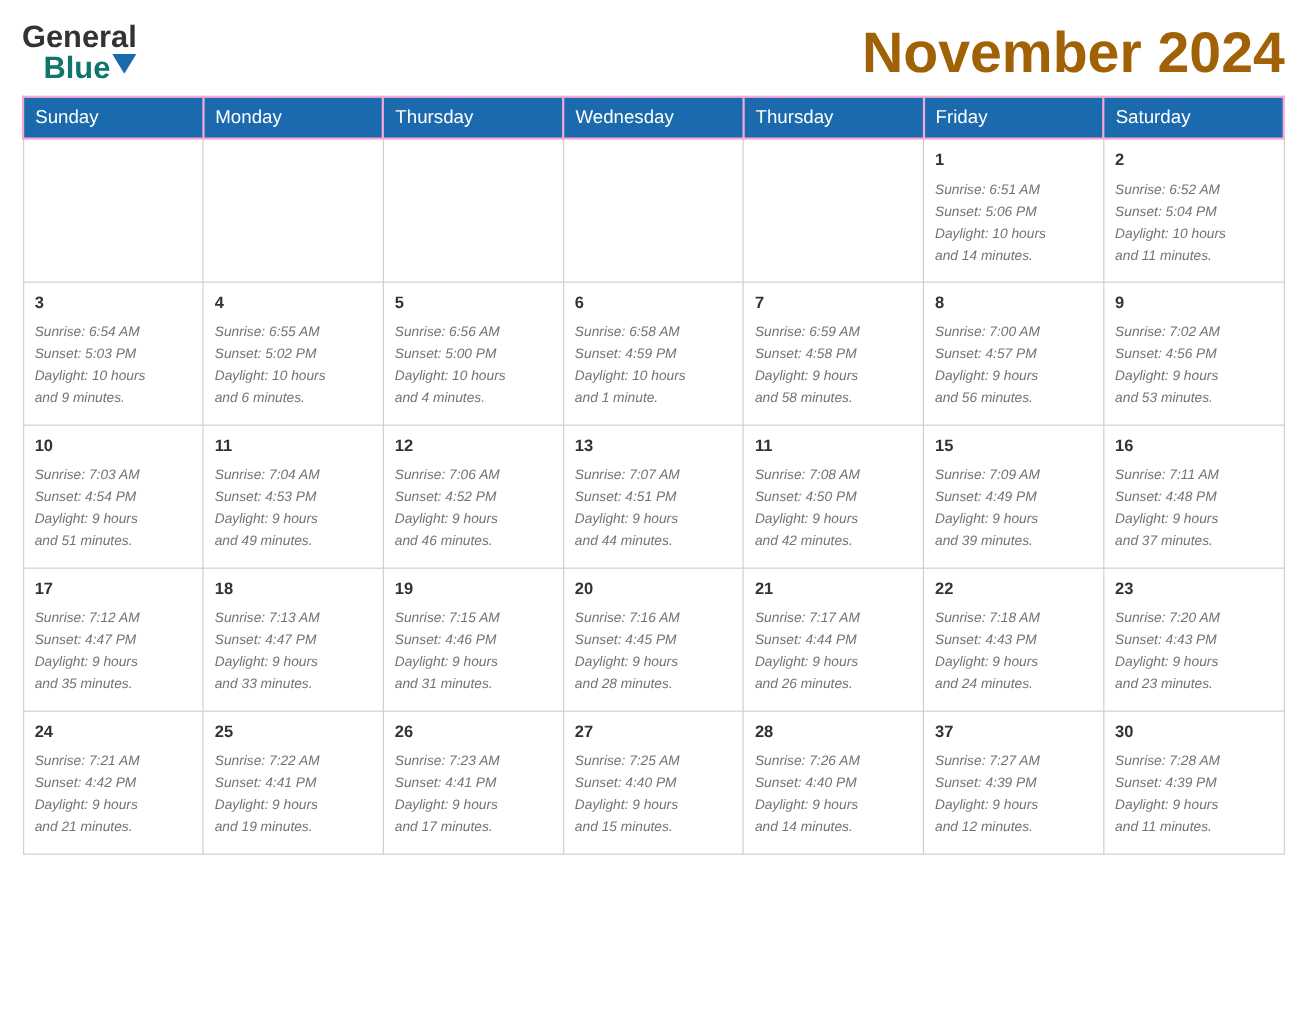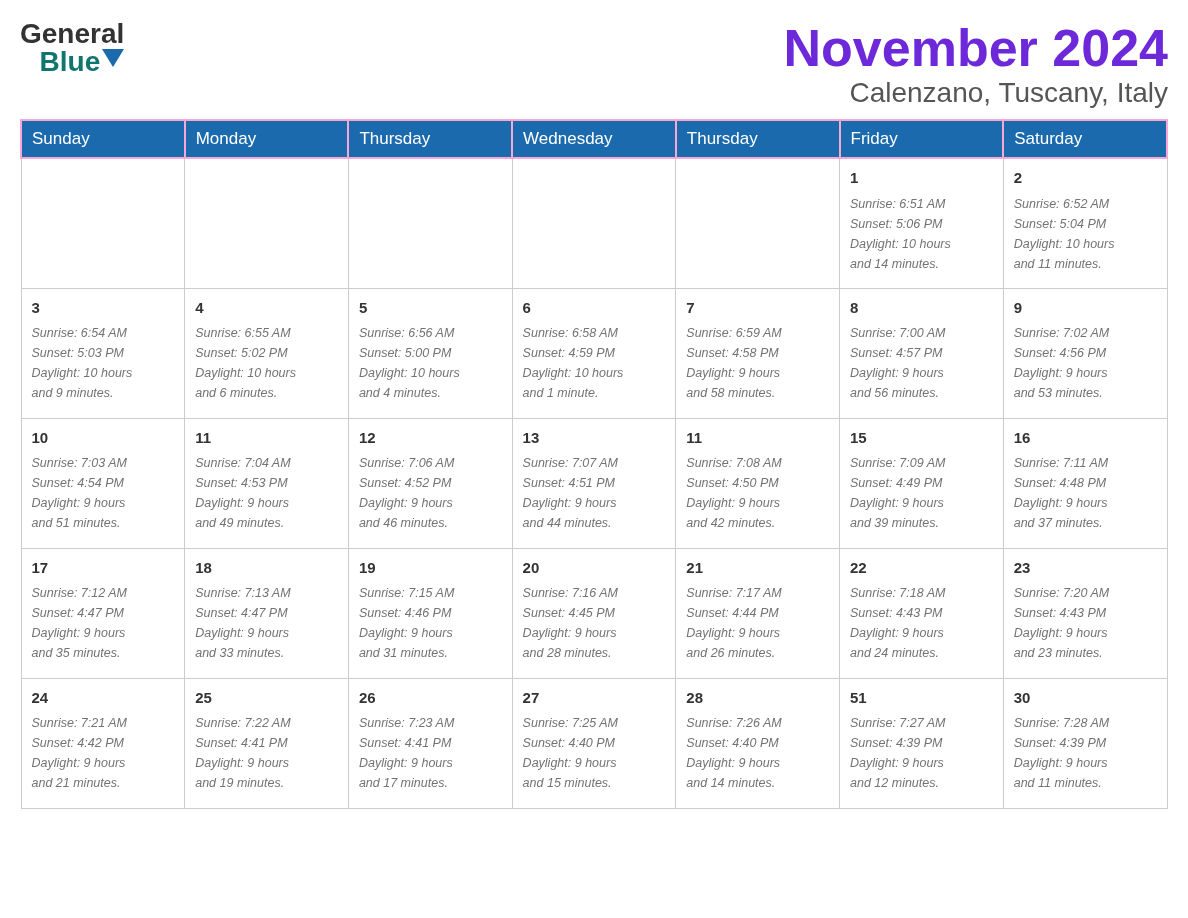--- a/index.html
+++ b/index.html
@@ -34,21 +34,21 @@
       line-height: 1;
       display: flex;
       align-items: center;
     }
     .title-block {
       text-align: right;
     }
     .month-title {
       font-size: 52px;
       font-weight: bold;
-      color: #6d28d9;
+      color: #a16207;
       line-height: 1.1;
     }
     .location-title {
       font-size: 28px;
       color: #555;
     }
     table {
       width: 100%;
       border-collapse: collapse;
       table-layout: fixed;
@@ -104,21 +104,20 @@
       <div class="logo-blue">Blue</div>
       <div style="display:inline-block;margin-left:2px;margin-top:-4px;">
         <svg width="22" height="18" viewBox="0 0 22 18">
           <polygon points="0,0 22,0 11,18" fill="#1a6aad"></polygon>
         </svg>
       </div>
     </div>
   </div>
   <div class="title-block">
     <div class="month-title">November 2024</div>
-    <div class="location-title">Calenzano, Tuscany, Italy</div>
   </div>
 </div>
 
 <table>
   <thead id="calendar-header">
   <tr>
         <th>Sunday</th>
         <th>Monday</th>
         <th>Thursday</th>
         <th>Wednesday</th>
@@ -248,21 +247,21 @@
         </td>
         <td>
           <span class="day-number">27</span>
           <div class="day-info">Sunrise: 7:25 AM<br>Sunset: 4:40 PM<br>Daylight: 9 hours<br>and 15 minutes.</div>
         </td>
         <td>
           <span class="day-number">28</span>
           <div class="day-info">Sunrise: 7:26 AM<br>Sunset: 4:40 PM<br>Daylight: 9 hours<br>and 14 minutes.</div>
         </td>
         <td>
-          <span class="day-number">51</span>
+          <span class="day-number">37</span>
           <div class="day-info">Sunrise: 7:27 AM<br>Sunset: 4:39 PM<br>Daylight: 9 hours<br>and 12 minutes.</div>
         </td>
         <td>
           <span class="day-number">30</span>
           <div class="day-info">Sunrise: 7:28 AM<br>Sunset: 4:39 PM<br>Daylight: 9 hours<br>and 11 minutes.</div>
         </td>
       </tr>
     </tbody>
 </table>
 

